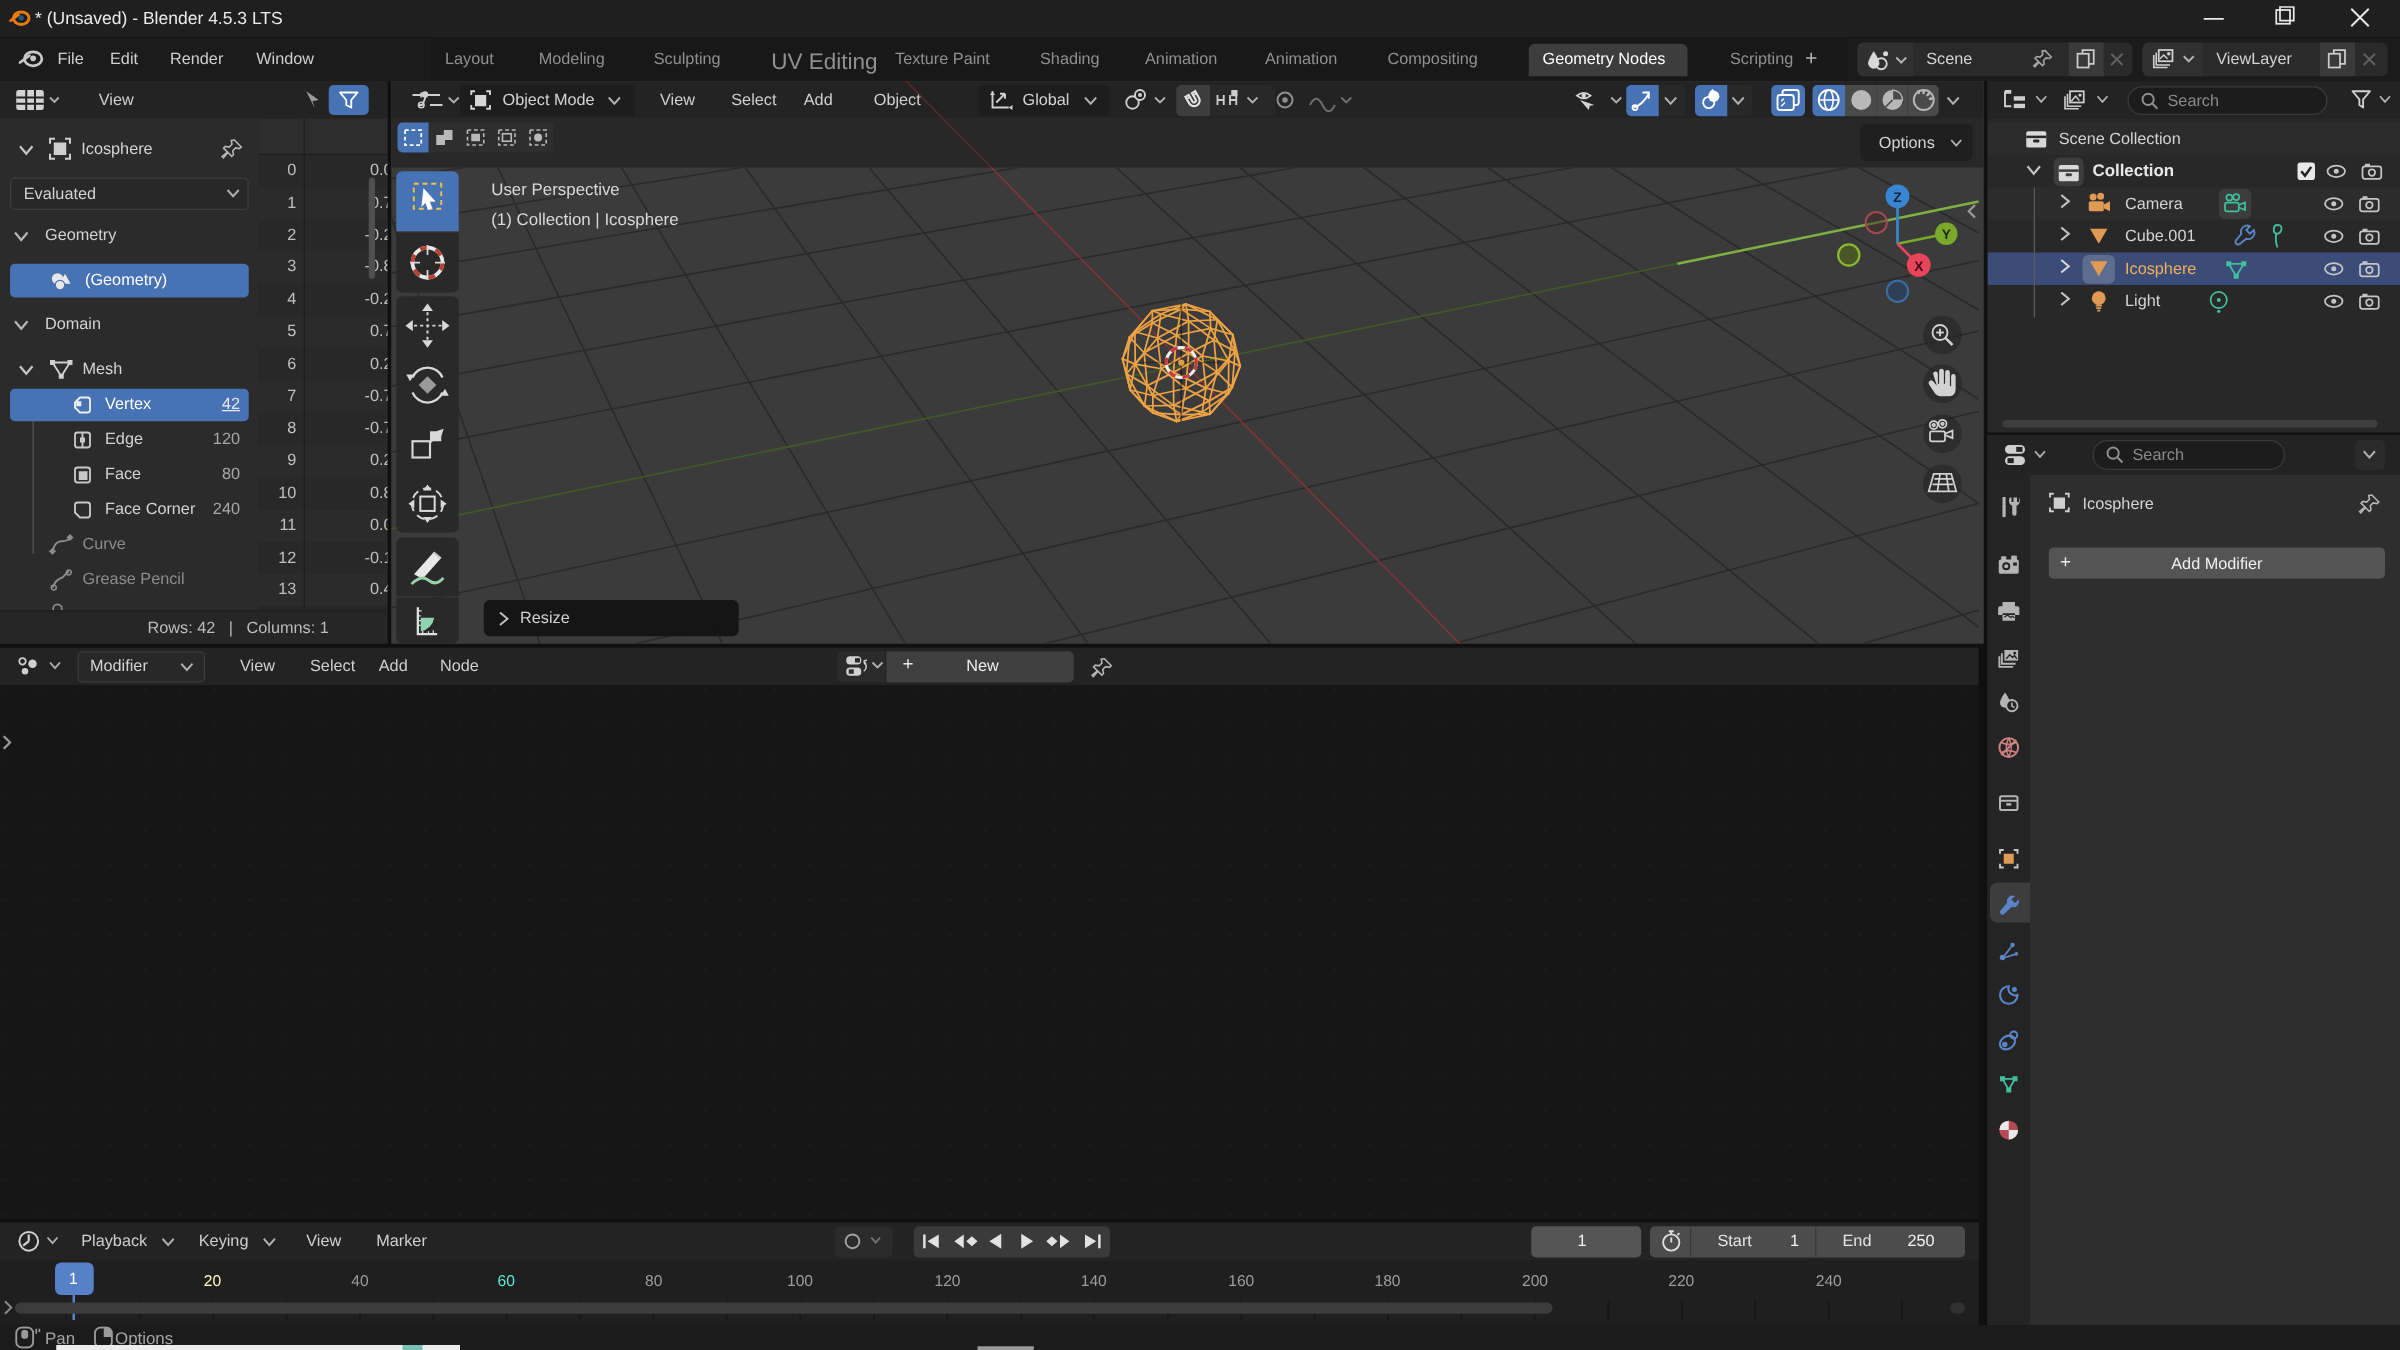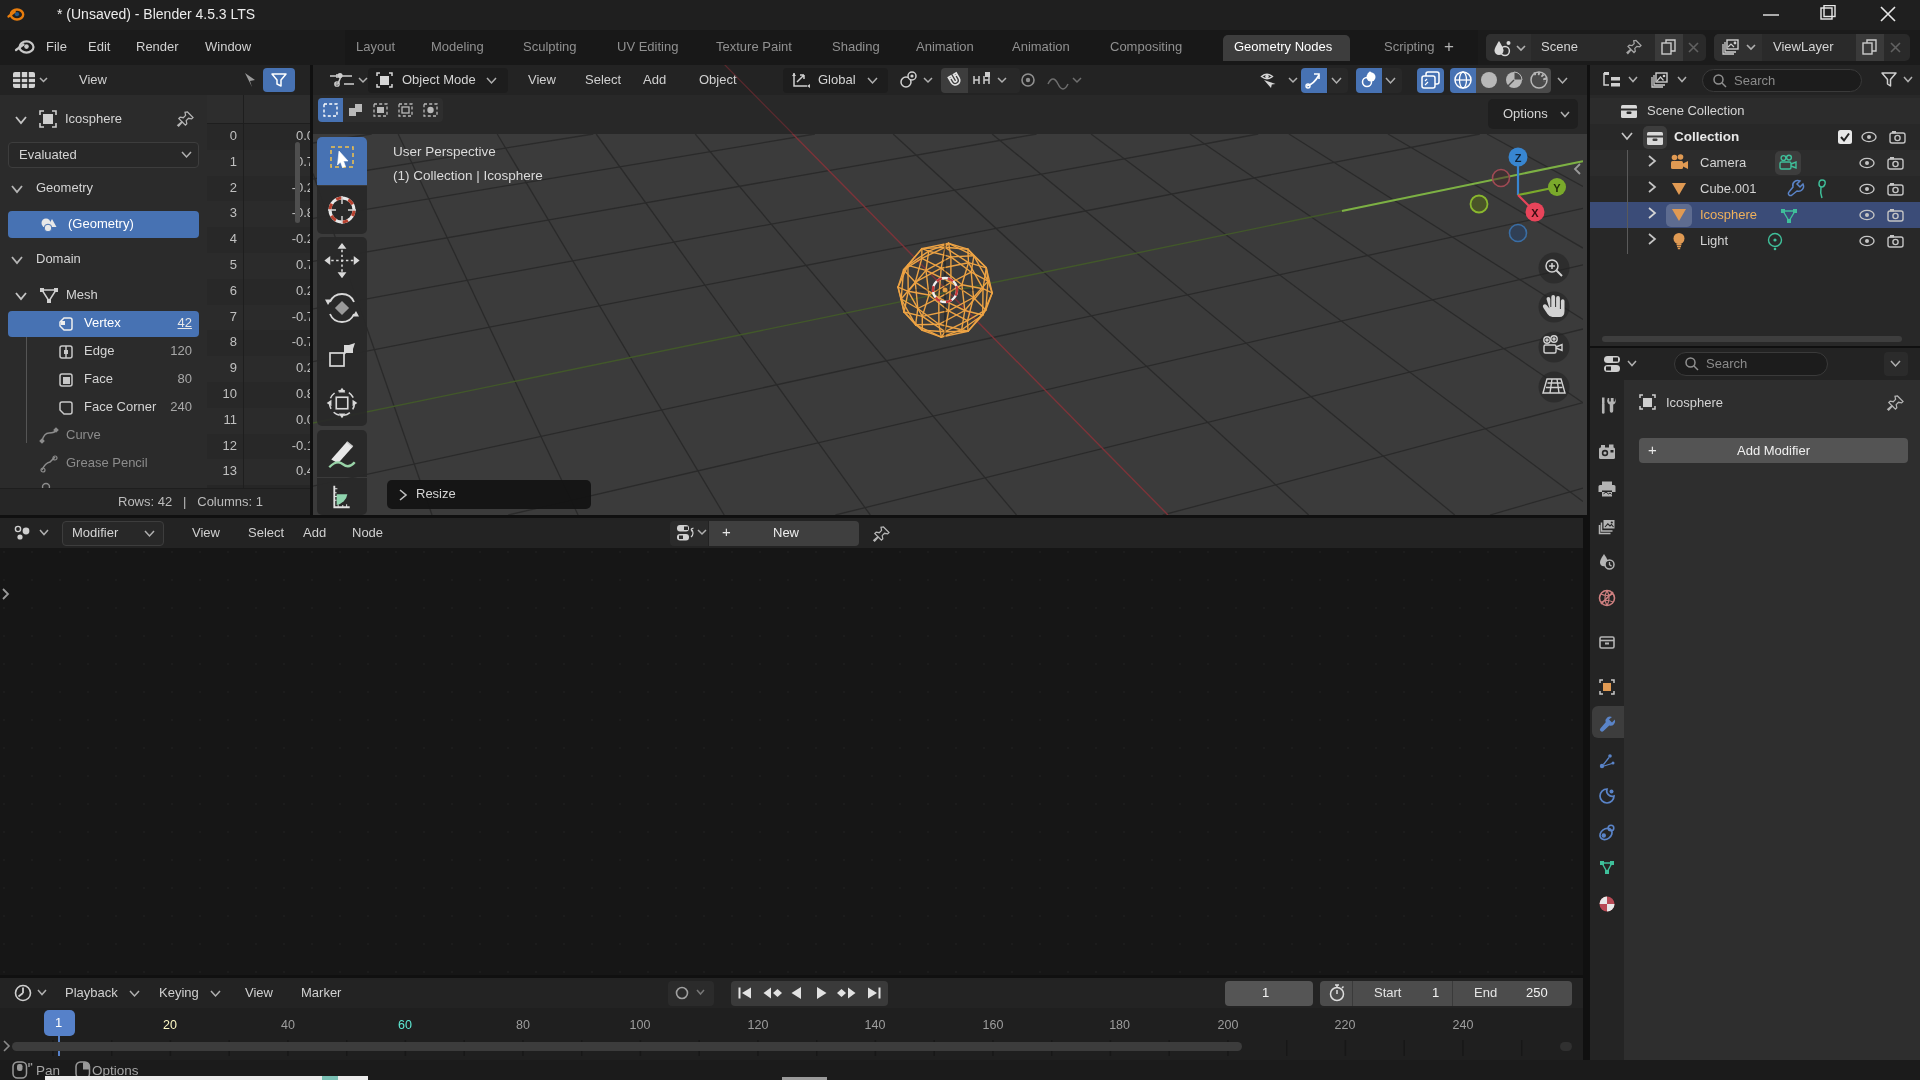--- a/index.html
+++ b/index.html
@@ -17,21 +17,21 @@
 <div id="stage">
 
   <div class="abs" style="left:0;top:0;width:1920px;height:30px;background:#1f1f1f;"></div>
   <div class="abs" id="blenderlogo" style="left:7px;top:5px;">
     <svg width="18" height="18" viewBox="0 0 18 18">
       <ellipse cx="10" cy="9.5" rx="6.2" ry="5" fill="none" stroke="#e87d0d" stroke-width="2.4"></ellipse>
       <circle cx="10" cy="9.2" r="2.1" fill="#265787"></circle>
       <path d="M1.5 11.5 L7.8 6.8" stroke="#e87d0d" stroke-width="2.2" stroke-linecap="round"></path>
     </svg>
   </div>
-  <div class="abs" style="left:28px;top:6px;color:#ececec;font-size:14px;white-space:nowrap;margin-left:29px;">* (Unsaved) - Blender 4.5.3 LTS</div>
+  <div class="abs" style="left:28px;top:6px;color:#ececec;font-size:14px;white-space:nowrap;">* (Unsaved) - Blender 4.5.3 LTS</div>
 
   <svg class="abs" style="left:1755px;top:5px" width="160" height="20" viewBox="0 0 160 20">
     <line x1="8" y1="10" x2="24" y2="10" stroke="#e8e8e8" stroke-width="1.4"></line>
     <rect x="66" y="3" width="11" height="11" fill="none" stroke="#e8e8e8" stroke-width="1.4"></rect>
     <rect x="69" y="0.5" width="11" height="11" fill="none" stroke="#e8e8e8" stroke-width="1.4"></rect>
     <path d="M126 2 L140 16 M140 2 L126 16" stroke="#e8e8e8" stroke-width="1.6" fill="none"></path>
   </svg>
 
   <div class="abs" style="left:0;top:30px;width:1920px;height:35px;background:#1b1b1b;"></div>
   <div class="abs" id="topmenus" style="left:0;top:30px;width:1920px;height:35px;">
@@ -44,21 +44,21 @@
     </svg>
     <div class="abs menu" style="left:46px;top:9px;">File</div>
     <div class="abs menu" style="left:88px;top:9px;">Edit</div>
     <div class="abs menu" style="left:136px;top:9px;">Render</div>
     <div class="abs menu" style="left:205px;top:9px;">Window</div>
     <div class="abs menu" style="left:283px;top:22px;margin-top:23px;">Help</div>
 
     <div class="abs dim" style="font-size:13px;left:356px;top:9px;">Layout</div>
     <div class="abs dim" style="font-size:13px;left:431px;top:9px;">Modeling</div>
     <div class="abs dim" style="font-size:13px;left:523px;top:9px;">Sculpting</div>
-    <div class="abs dim" style="font-size:13px;left:617px;top:9px;">UV Editing</div>
+    <div class="abs dim" style="font-size:18px;left:617px;top:9px;">UV Editing</div>
     <div class="abs dim" style="font-size:13px;left:716px;top:9px;">Texture Paint</div>
     <div class="abs dim" style="font-size:13px;left:832px;top:9px;">Shading</div>
     <div class="abs dim" style="font-size:13px;left:916px;top:9px;">Animation</div>
     <div class="abs dim" style="font-size:13px;left:1012px;top:9px;">Animation</div>
     <div class="abs dim" style="font-size:13px;left:1110px;top:9px;">Compositing</div>
     <div class="abs" style="left:1223px;top:5px;width:127px;height:26px;background:#3d3d3d;border-radius:5px 5px 0 0;"></div>
     <div class="abs" style="left:1234px;top:9px;color:#ffffff;font-size:13px;">Geometry Nodes</div>
     <div class="abs dim" style="font-size:13px;left:1384px;top:9px;">Scripting</div>
     <div class="abs" style="left:1444px;top:7px;color:#b4b4b4;font-size:17px;font-weight:300;">+</div>
 
@@ -1057,21 +1057,21 @@
     <div class="abs" style="left:1526px;top:7px;color:#f2f2f2;font-size:13px;">250</div>
 
     <div class="abs" style="left:150px;top:40px;width:40px;text-align:center;color:#fef9c3;font-size:12.5px;">20</div>
     <div class="abs" style="left:268px;top:40px;width:40px;text-align:center;color:#9d9d9d;font-size:12.5px;">40</div>
     <div class="abs" style="left:385px;top:40px;width:40px;text-align:center;color:#5eead4;font-size:12.5px;">60</div>
     <div class="abs" style="left:503px;top:40px;width:40px;text-align:center;color:#9d9d9d;font-size:12.5px;">80</div>
     <div class="abs" style="left:620px;top:40px;width:40px;text-align:center;color:#9d9d9d;font-size:12.5px;">100</div>
     <div class="abs" style="left:738px;top:40px;width:40px;text-align:center;color:#9d9d9d;font-size:12.5px;">120</div>
     <div class="abs" style="left:855px;top:40px;width:40px;text-align:center;color:#9d9d9d;font-size:12.5px;">140</div>
     <div class="abs" style="left:973px;top:40px;width:40px;text-align:center;color:#9d9d9d;font-size:12.5px;">160</div>
-    <div class="abs" style="left:1090px;top:40px;width:40px;text-align:right;color:#9d9d9d;font-size:12.5px;">180</div>
+    <div class="abs" style="left:1090px;top:40px;width:40px;text-align:center;color:#9d9d9d;font-size:12.5px;">180</div>
     <div class="abs" style="left:1208px;top:40px;width:40px;text-align:center;color:#9d9d9d;font-size:12.5px;">200</div>
     <div class="abs" style="left:1325px;top:40px;width:40px;text-align:center;color:#9d9d9d;font-size:12.5px;">220</div>
     <div class="abs" style="left:1443px;top:40px;width:40px;text-align:center;color:#9d9d9d;font-size:12.5px;">240</div>
     <svg class="abs" style="left:0;top:62px" width="1583" height="16" viewBox="0 0 1583 16">
         <line x1="52.9" y1="0" x2="52.9" y2="16" stroke="#171717" stroke-width="1.4"></line>
         <line x1="111.7" y1="0" x2="111.7" y2="16" stroke="#171717" stroke-width="1.4"></line>
         <line x1="170.4" y1="0" x2="170.4" y2="16" stroke="#171717" stroke-width="1.4"></line>
         <line x1="229.2" y1="0" x2="229.2" y2="16" stroke="#171717" stroke-width="1.4"></line>
         <line x1="287.9" y1="0" x2="287.9" y2="16" stroke="#171717" stroke-width="1.4"></line>
         <line x1="346.7" y1="0" x2="346.7" y2="16" stroke="#171717" stroke-width="1.4"></line>

